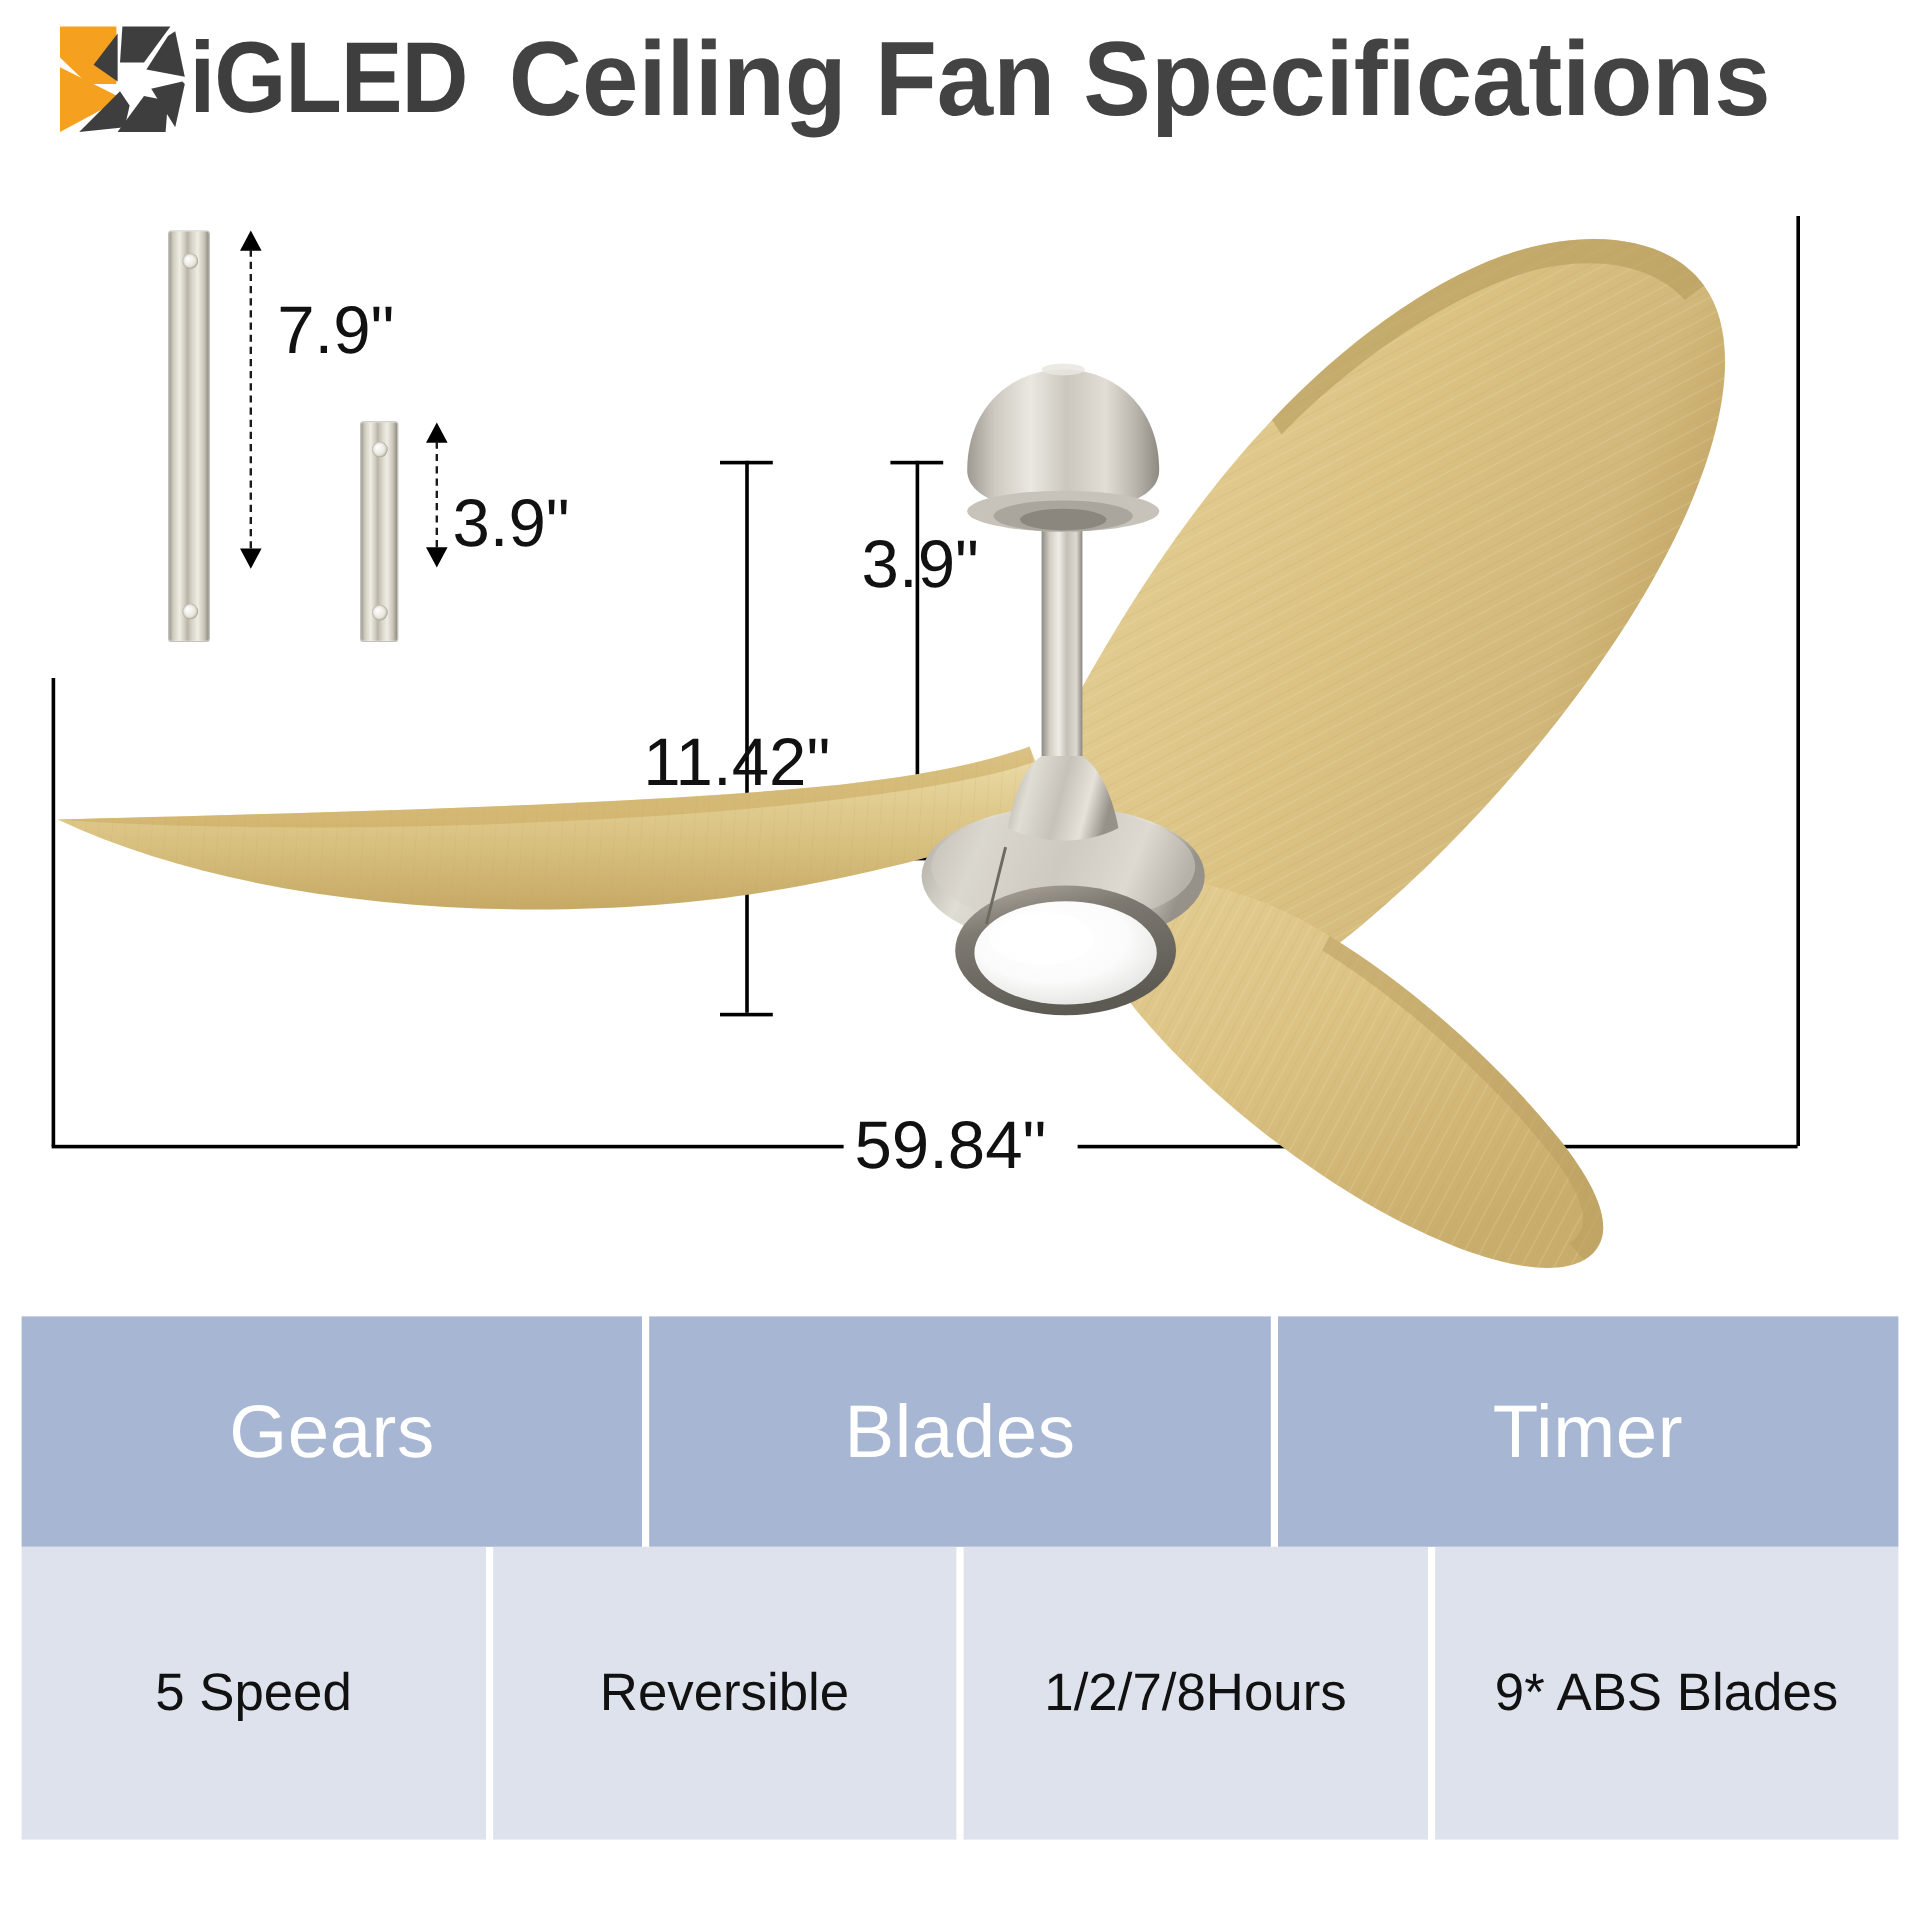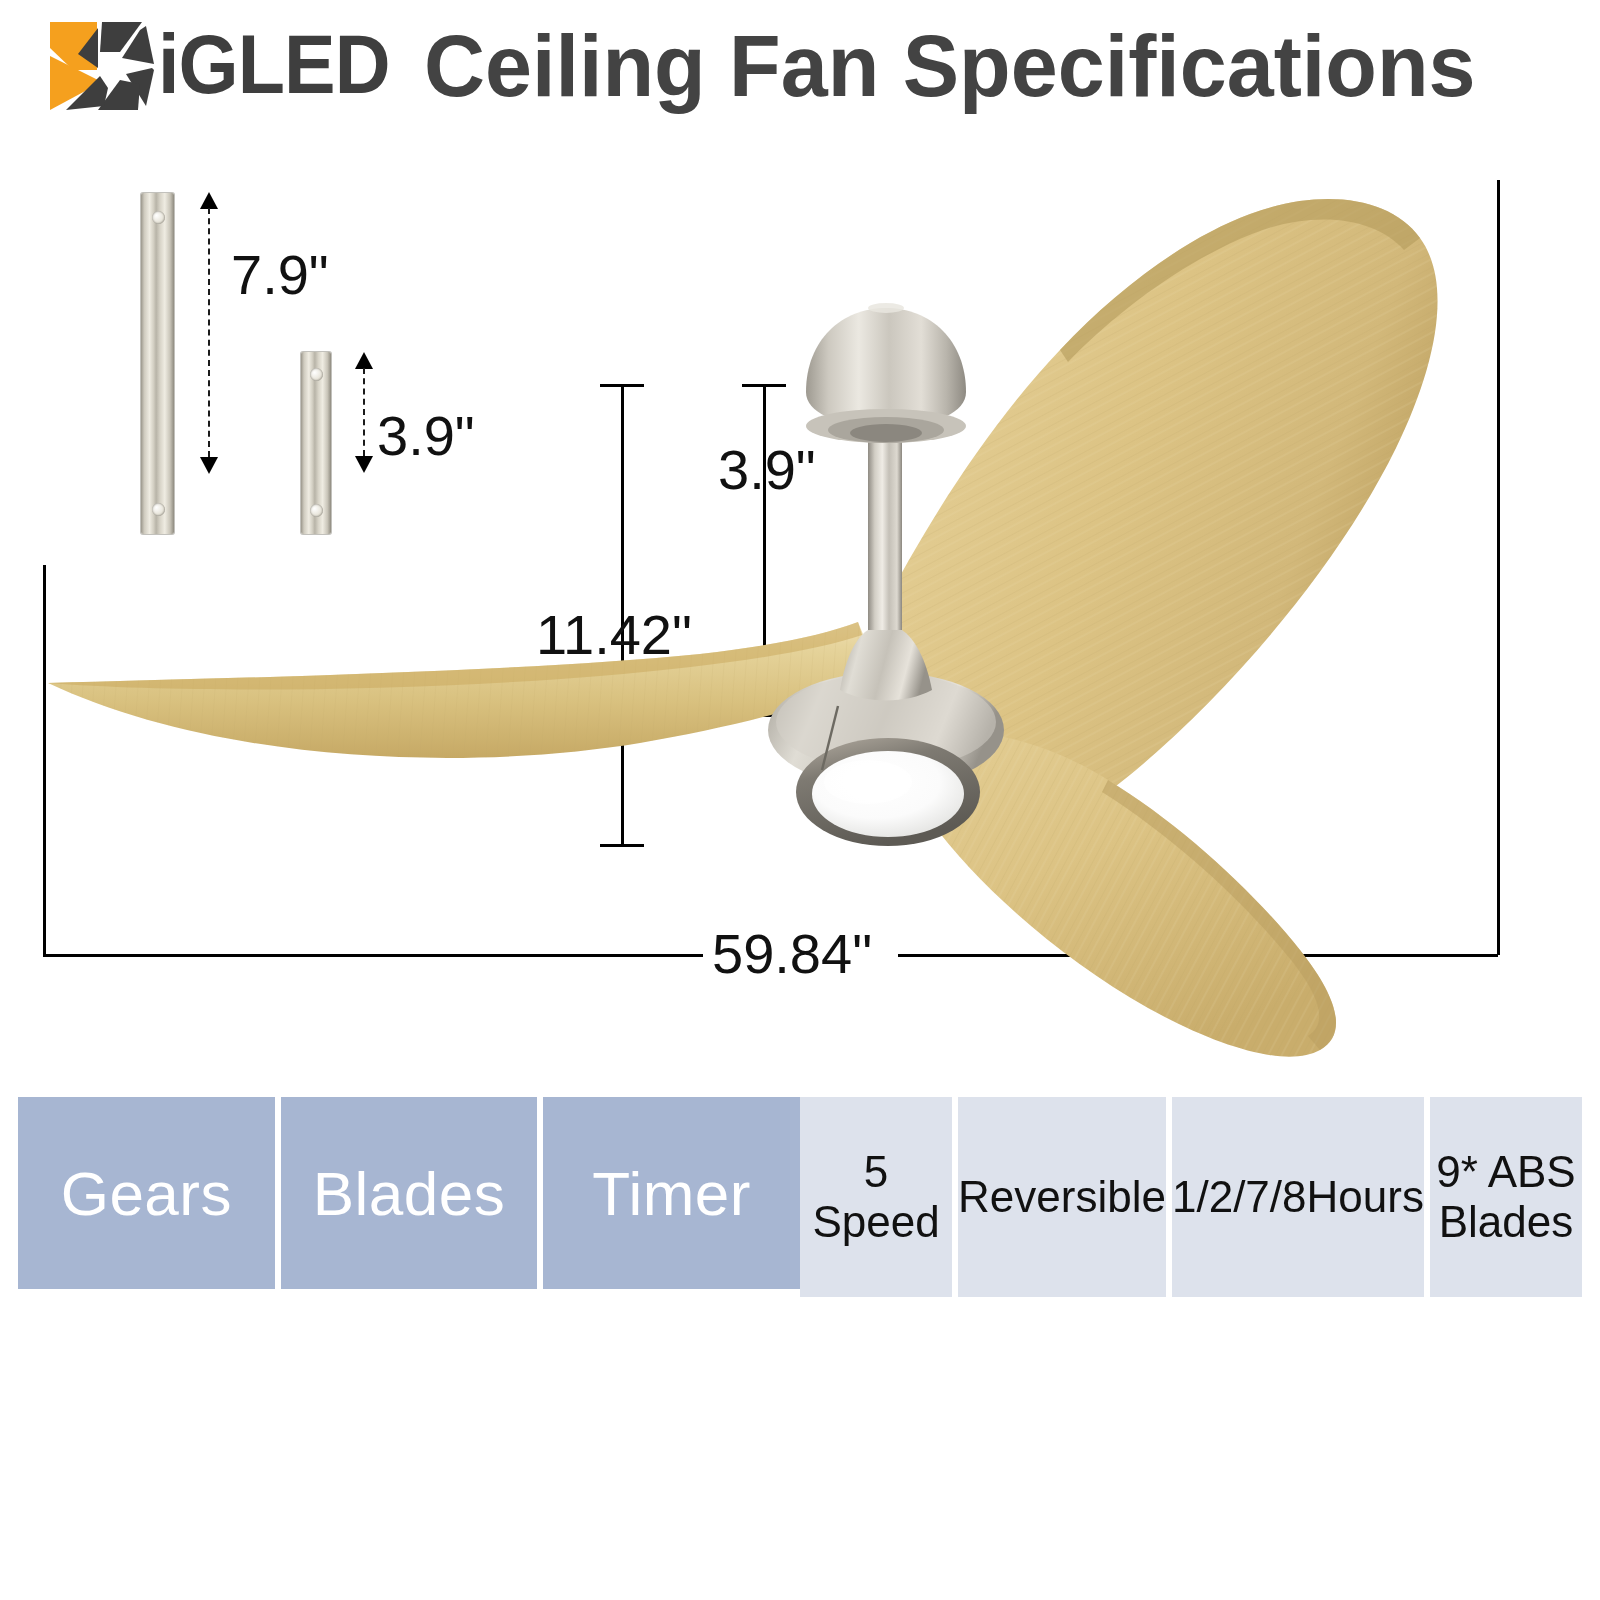--- a/index.html
+++ b/index.html
@@ -115,41 +115,41 @@
 
   
   #fan { position: absolute; left: 0; top: 0; width: 1600px; height: 950px; }
 
   
   #spec-table {
     position: absolute;
     left: 18px; top: 1097px;
     width: 1564px;
     display: flex;
-    flex-direction: row;
+    flex-direction: column;
   }
   .table-row { display: flex; width: 100%; }
   .th-cell, .td-cell {
     flex: 1 1 0;
     box-sizing: border-box;
     display: flex;
     align-items: center;
     justify-content: center;
     text-align: center;
   }
   .th-cell {
     height: 192px;
     background: #a7b6d2;
     color: #ffffff;
     font-size: 62px;
     font-family: "Liberation Sans Narrow", "Liberation Sans", sans-serif;
     letter-spacing: 0.5px;
   }
   .td-cell {
-    height: 200px;
+    height: 244px;
     background: #dde2ec;
     color: #111111;
     font-size: 44px;
     font-family: "Liberation Sans Narrow", "Liberation Sans", sans-serif;
   }
   .th-cell + .th-cell,
   .td-cell + .td-cell { margin-left: 6px; }
 </style>
 </head>
 <body>

